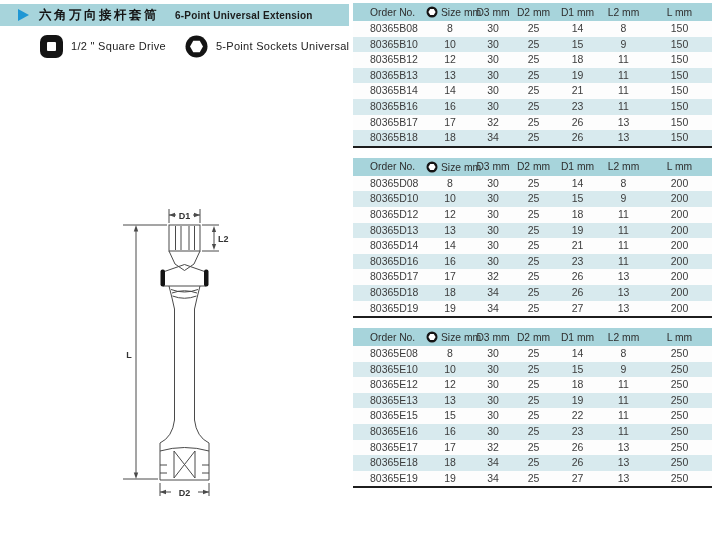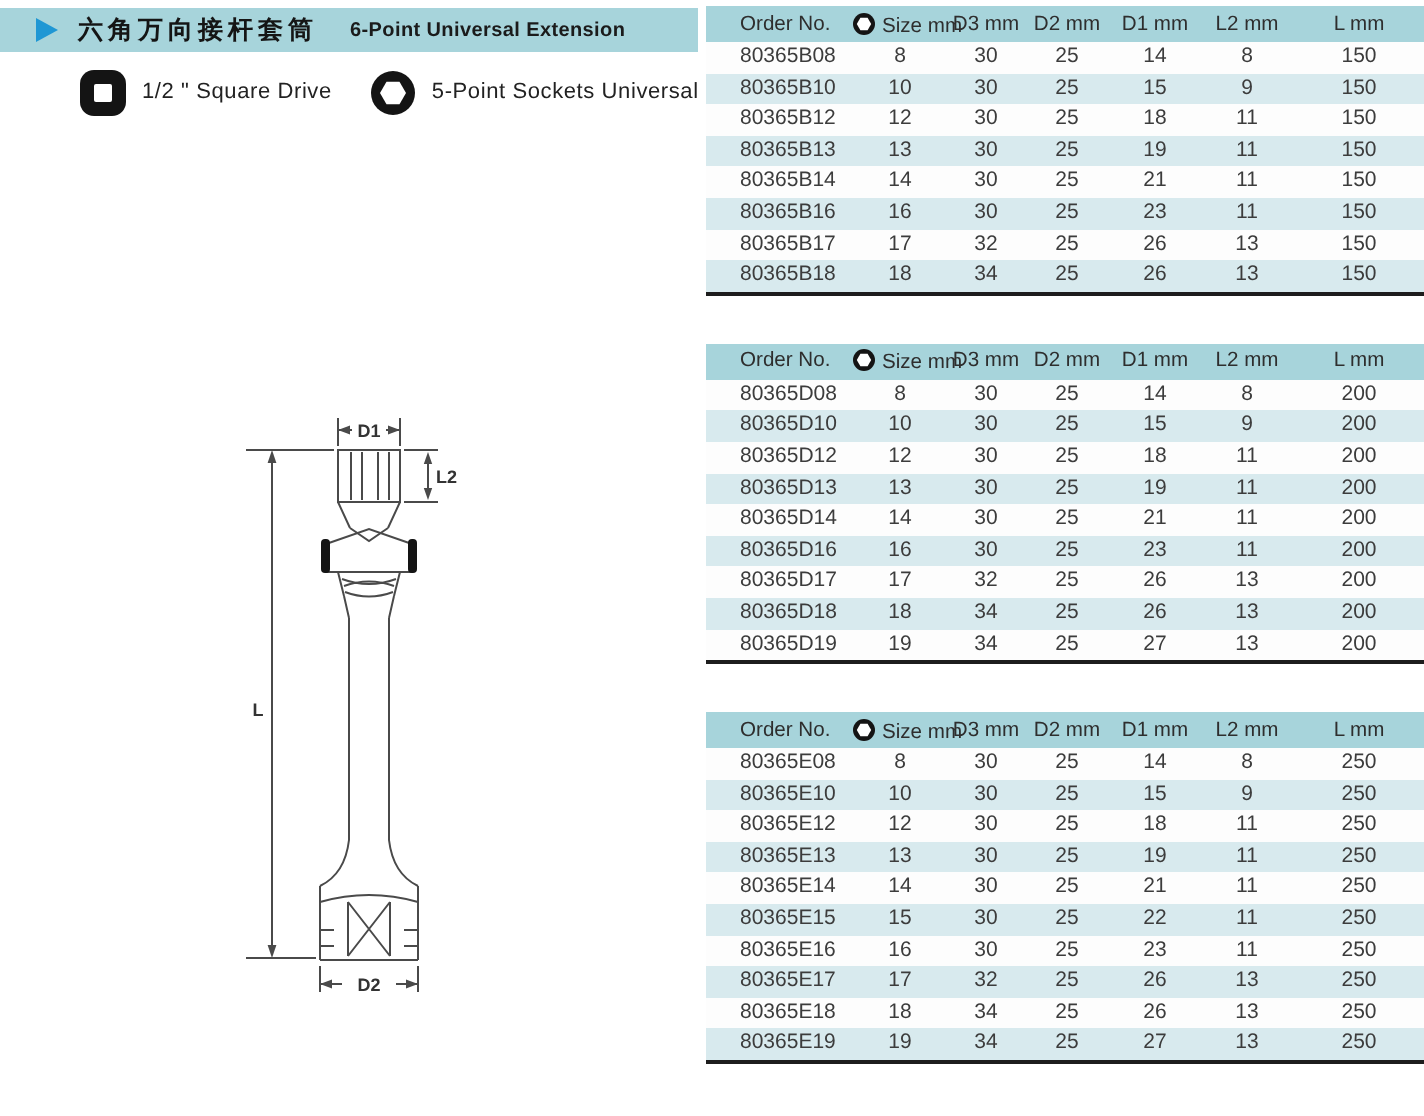--- a/index.html
+++ b/index.html
@@ -25,21 +25,21 @@
   .legend{position:absolute;left:40px;top:33px;height:26px;display:flex;align-items:center;}
   .sq-icon{width:23px;height:23px;background:#141414;border-radius:7px;position:relative;flex:none;}
   .sq-icon .hole{position:absolute;left:7px;top:7px;width:9px;height:9px;background:#ffffff;border-radius:1px;}
   .legend-label{font-size:11px;color:#222;margin-left:8px;white-space:nowrap;letter-spacing:.3px;}
   .hex-icon{margin-left:19px;flex:none;display:block;}
   
   .diagram{position:absolute;left:110px;top:195px;}
   .diagram text{font-family:"Liberation Sans",sans-serif;font-size:9px;font-weight:600;fill:#333;}
   
   .tables{position:absolute;left:353px;top:3px;width:359px;}
-  .table-block{border-bottom:2px solid #1d1d1d;margin-bottom:24px;}
+  .table-block{border-bottom:2px solid #1d1d1d;margin-bottom:10px;}
   table.spec{border-collapse:collapse;table-layout:fixed;width:359px;color:#3c3c3c;}
   table.spec th{
     background:var(--teal,#a7d4db);height:18px;font-weight:normal;font-size:10.3px;
     text-align:center;padding:0;color:#2e2e2e;white-space:nowrap;
   }
   table.spec td{height:15.6px;line-height:15.6px;font-size:10.5px;text-align:center;padding:0;white-space:nowrap;}
   table.spec tbody tr:nth-child(odd){background:#fdfdfd;}
   table.spec tbody tr:nth-child(even){background:var(--rowalt,#d8eaee);}
   table.spec .c-order{text-align:left;padding-left:17px;}
   table.spec th svg{vertical-align:-2px;margin-right:3px;}
@@ -398,29 +398,20 @@
           <tr>
             <td class="c-order">80365E13</td>
             <td>13</td>
             <td>30</td>
             <td>25</td>
             <td>19</td>
             <td>11</td>
             <td>250</td>
           </tr>
           <tr>
-            <td class="c-order">80365E14</td>
-            <td>14</td>
-            <td>30</td>
-            <td>25</td>
-            <td>21</td>
-            <td>11</td>
-            <td>250</td>
-          </tr>
-          <tr>
             <td class="c-order">80365E15</td>
             <td>15</td>
             <td>30</td>
             <td>25</td>
             <td>22</td>
             <td>11</td>
             <td>250</td>
           </tr>
           <tr>
             <td class="c-order">80365E16</td>

